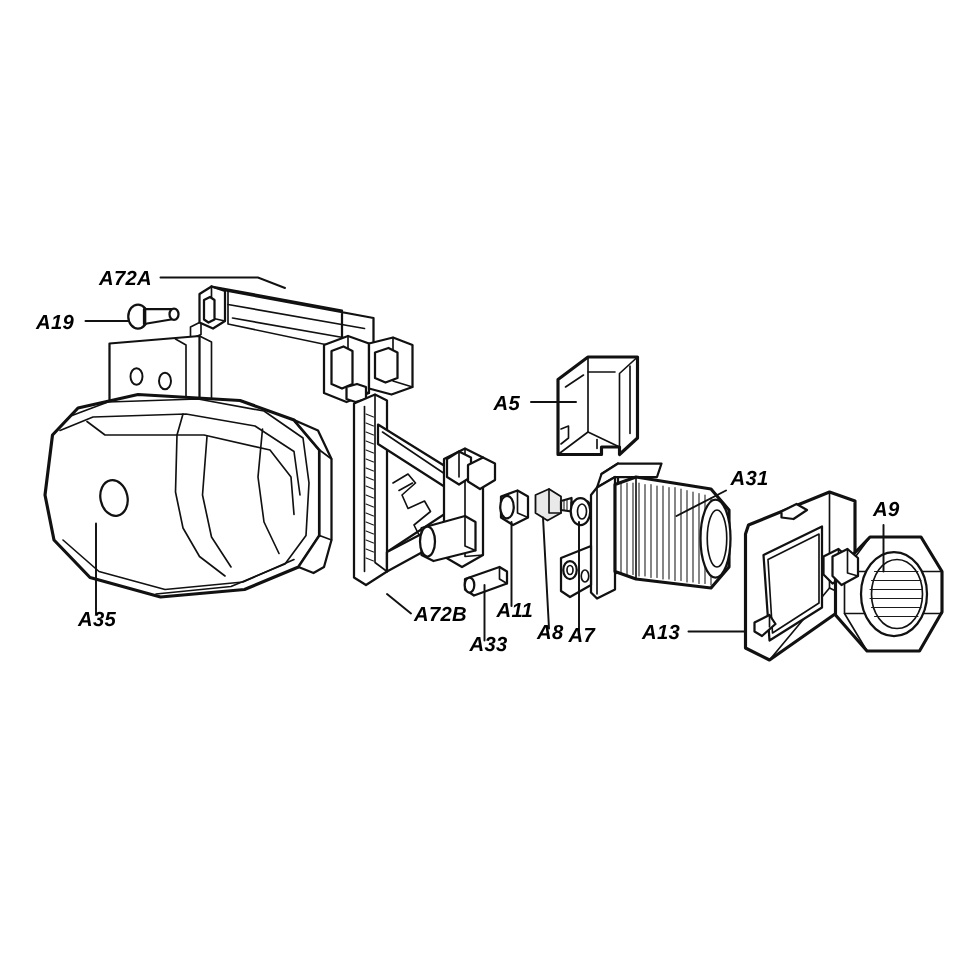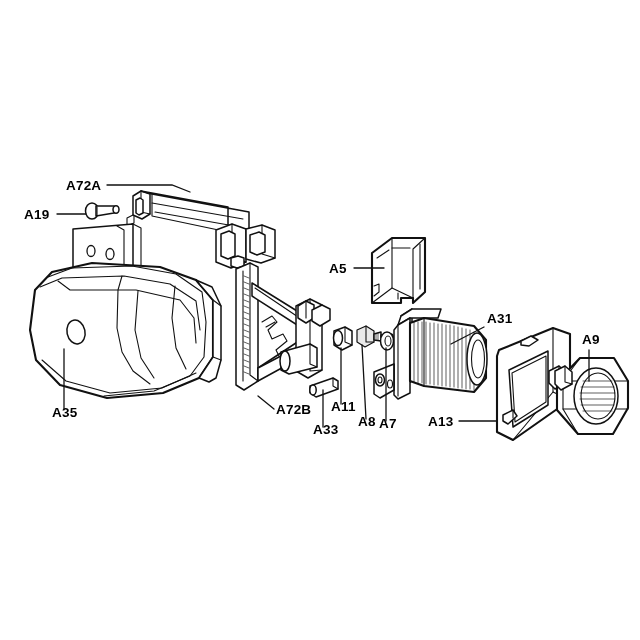--- a/index.html
+++ b/index.html
@@ -11,20 +11,21 @@
     width: 640px;
     height: 640px;
     font-family: "Liberation Sans", sans-serif;
     overflow: hidden;
   }
   #diagram-root {
     position: relative;
     width: 640px;
     height: 640px;
     background: #c2410c;
+    font-style: italic;
   }
   svg#parts-svg {
     display: block;
     width: 640px;
     height: 640px;
   }
   .outline {
     fill: #ffffff;
     stroke: #111111;
     stroke-width: 1.5;

